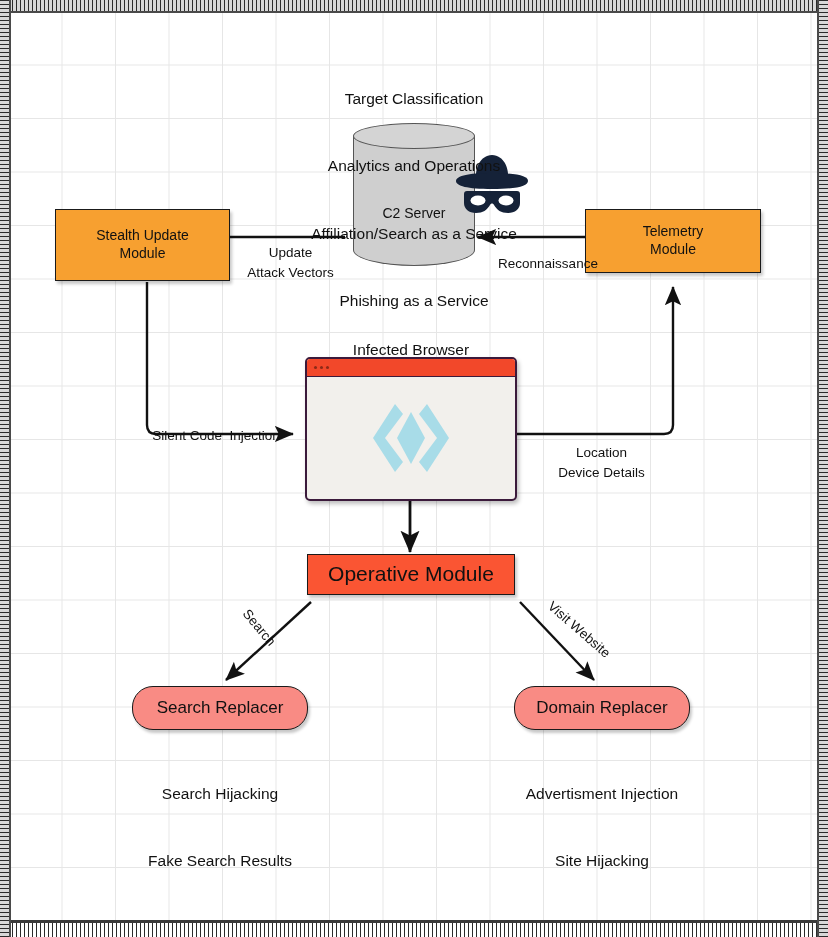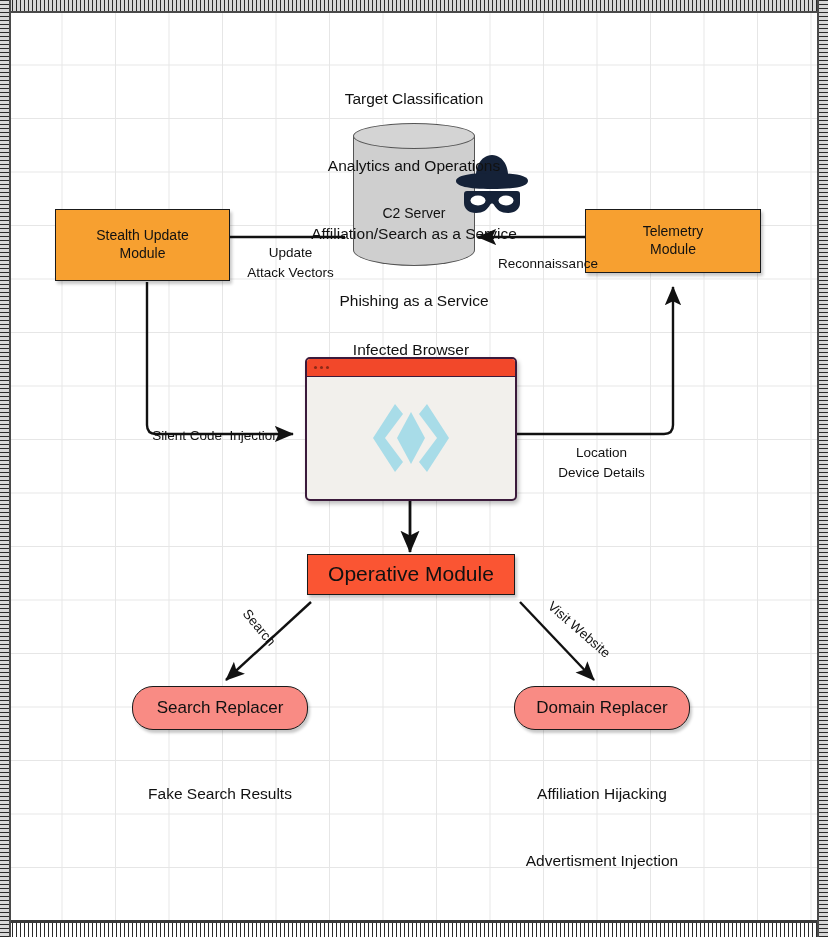--- a/index.html
+++ b/index.html
@@ -290,29 +290,29 @@
     </div>
 
     <div class="lbl rot-l" style="left:213px; top:605px; width:70px;">Search</div>
 
     <div class="lbl rot-r" style="left:520px; top:607px; width:96px;">Visit Website</div>
 
     <div class="node node-pink" style="left:121px; top:673px; width:176px; height:44px;">
       <span>Search Replacer</span>
     </div>
     <div class="lbl big" style="left:109px; top:725px; width:200px;">
+      <div>Search Hijacking</div>
       <div class="red">Fake Search Results</div>
       
     </div>
 
     <div class="node node-pink" style="left:503px; top:673px; width:176px; height:44px;justify-content:center;">
       <span>Domain Replacer</span>
     </div>
     <div class="lbl big" style="left:481px; top:725px; width:220px;">
-      <div>Affiliation Hijacking</div>
       <div>Advertisment Injection</div>
       <div>Site Hijacking</div>
       
       
       
       
       
     </div>
 
   </div>

